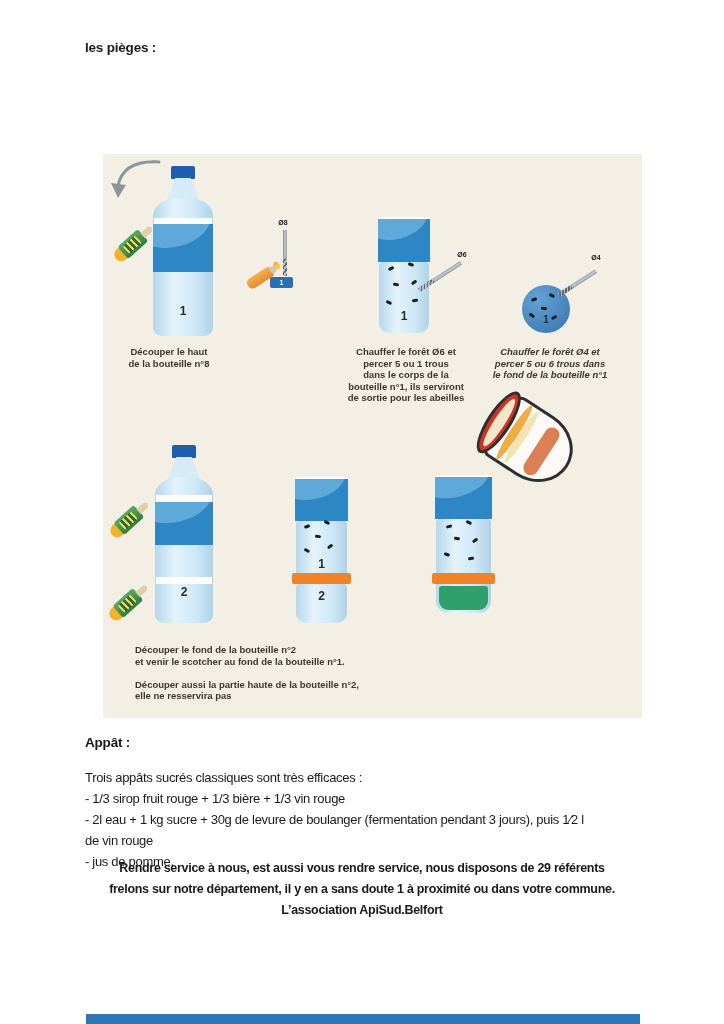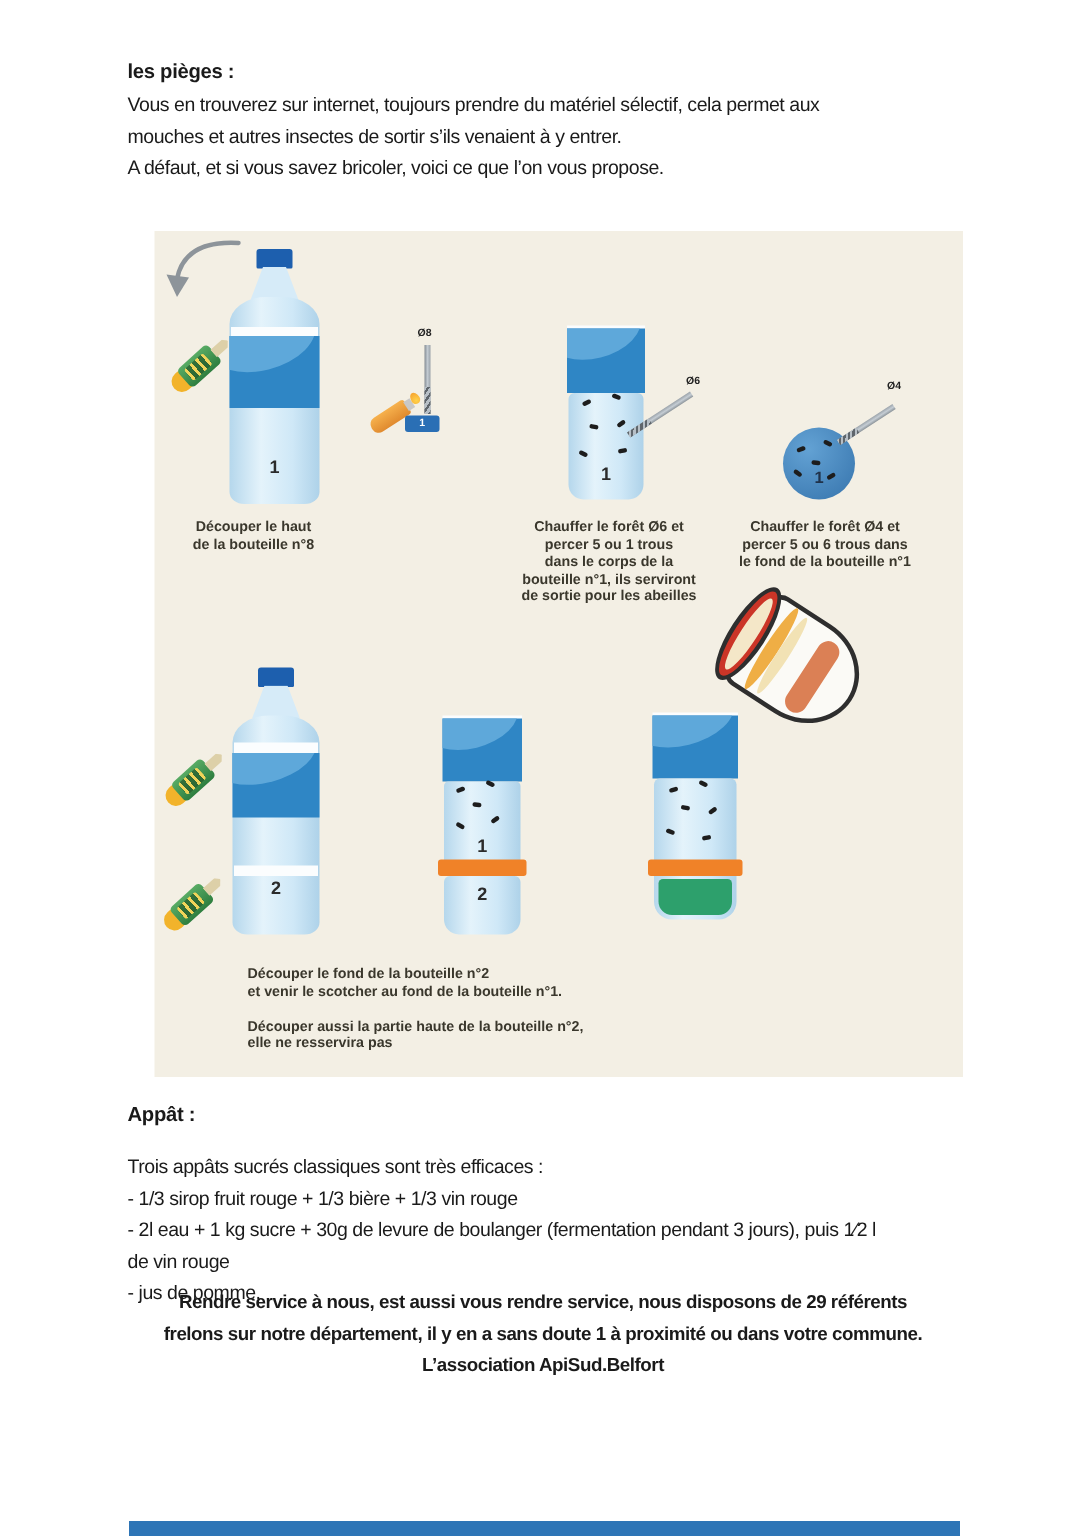--- a/index.html
+++ b/index.html
@@ -68,23 +68,20 @@
   .cup .rim{position:absolute;left:0;top:0;width:24px;height:72px;background:#cb3527;border:3px solid #2e2e2e;
         border-radius:50%;box-sizing:border-box;}
   .cup .rimi{position:absolute;left:7px;top:8px;width:11px;height:56px;background:#f4e7c8;border-radius:50%;}
 </style>
 </head>
 <body>
 
 <div class="page">
 
   <div class="abs h" style="left:85px;top:40px;">les pièges :</div>
-  <div class="abs txt" style="left:85px;top:59px;width:556px;">Vous en trouverez sur internet, toujours prendre du matériel sélectif, cela permet aux
-mouches et autres insectes de sortir s’ils venaient à y entrer.
-A défaut, et si vous savez bricoler, voici ce que l’on vous propose.</div>
 
 
   <div class="info">
 
     
     <div class="abs" style="left:50px;top:12px;width:60px;height:170px;">
       <div class="bcap" style="left:18px;top:0;width:24px;height:13px;"></div>
       <div class="bneck" style="left:14px;top:12px;width:32px;height:22px;"></div>
       <div class="bbody" style="left:0;top:32px;width:60px;height:138px;border-radius:24px 24px 10px 10px/18px 18px 8px 8px;"></div>
       <div class="cutline" style="left:1px;top:52px;width:58px;height:6px;"></div>
@@ -142,21 +139,21 @@
     <div class="dlabel" style="left:482px;top:100px;width:22px;">Ø4</div>
 
     
     <div class="cap center" style="left:10px;top:192px;width:112px;">Découper le haut
 de la bouteille n°8</div>
     <div class="cap center" style="left:234px;top:192px;width:138px;">Chauffer le forêt Ø6 et
 percer 5 ou 1 trous
 dans le corps de la
 bouteille n°1, ils serviront
 de sortie pour les abeilles</div>
-    <div class="cap center" style="left:374px;top:192px;width:146px;">Chauffer le forêt Ø4 et
+    <div class="cap center" style="left:374px;top:192px;width:146px;font-style:italic;">Chauffer le forêt Ø4 et
 percer 5 ou 6 trous dans
 le fond de la bouteille n°1</div>
 
     
     <div class="abs" style="left:52px;top:291px;width:58px;height:178px;">
       <div class="bcap" style="left:17px;top:0;width:24px;height:13px;"></div>
       <div class="bneck" style="left:13px;top:12px;width:32px;height:22px;"></div>
       <div class="bbody" style="left:0;top:32px;width:58px;height:146px;border-radius:24px 24px 10px 10px/18px 18px 8px 8px;"></div>
       <div class="cutline" style="left:1px;top:50px;width:56px;height:7px;"></div>
       <div class="blabel" style="left:0;top:57px;width:58px;height:43px;"></div>
@@ -215,21 +212,21 @@
     <div class="cup" style="left:378px;top:252px;">
       <div class="cbody"></div>
       <div class="b1"></div>
       <div class="b2"></div>
       <div class="streak"></div>
       <div class="rim"></div>
       <div class="rimi"></div>
     </div>
 
     
-    <div class="cap" style="left:32px;top:490px;width:250px;margin-left:30px;">Découper le fond de la bouteille n°2
+    <div class="cap" style="left:32px;top:490px;width:250px;">Découper le fond de la bouteille n°2
 et venir le scotcher au fond de la bouteille n°1.
 
 Découper aussi la partie haute de la bouteille n°2,
 elle ne resservira pas</div>
   </div>
 
   <div class="abs h" style="left:85px;top:735px;">Appât :</div>
   <div class="abs txt" style="left:85px;top:755px;width:570px;margin-top:12px;">Trois appâts sucrés classiques sont très efficaces :
 - 1/3 sirop fruit rouge + 1/3 bière + 1/3 vin rouge
 - 2l eau + 1 kg sucre + 30g de levure de boulanger (fermentation pendant 3 jours), puis 1⁄2 l

